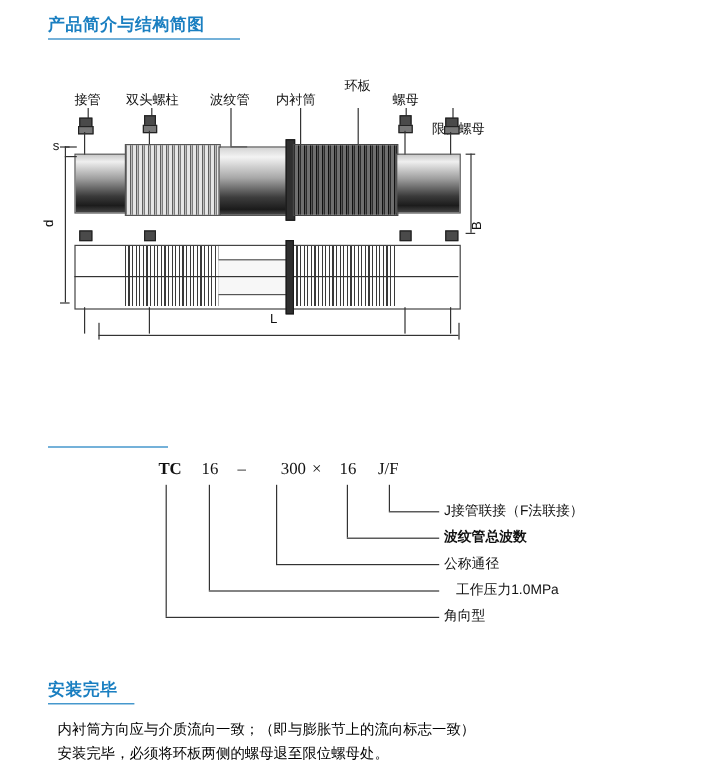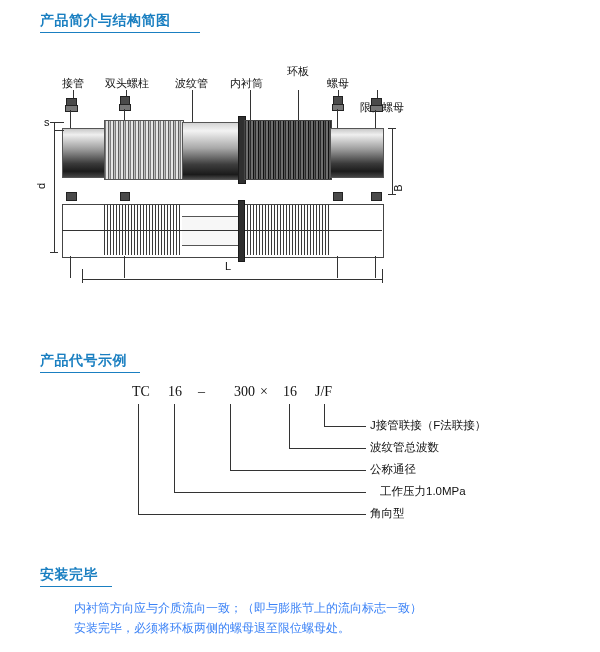--- a/index.html
+++ b/index.html
@@ -172,24 +172,23 @@
 
   
   #install {
     position: absolute;
     left: 40px;
     top: 564px;
     width: 520px;
   }
   .ins-line {
     font-size: 12px;
-    color: #3b82f6;
+    color: #000000;
     line-height: 20px;
     padding-left: 8px;
-    margin-left: 26px;
   }
 </style>
 </head>
 <body>
 
 <div class="page">
 
   <div class="section-title" style="left:40px; top:12px;">产品简介与结构简图</div>
   <div class="title-underline" style="left:40px; top:32px; width:160px;"></div>
 
@@ -269,47 +268,46 @@
     <div class="rod" style="left:84px;  top:192px; height:22px;"></div>
     <div class="rod" style="left:297px; top:192px; height:22px;"></div>
     <div class="rod" style="left:335px; top:192px; height:22px;"></div>
 
     <div class="hline" style="left:42px; top:215px; width:300px;"></div>
     <div class="vline" style="left:42px;  top:205px; height:14px;"></div>
     <div class="vline" style="left:342px; top:205px; height:14px;"></div>
     <div class="dimtxt" style="left:185px; top:196px;">L</div>
   </div>
 
-  <div class="section-title" style="left:40px; top:352px;">产品代号示例</div>
   <div class="title-underline" style="left:40px; top:372px; width:100px;"></div>
 
   <div id="code">
 
-    <div class="code-tok" style="left:92px; top:10px;">TC</div>
+    <div class="code-tok" style="left:92px; top:10px;font-weight:bold;">TC</div>
     <div class="code-tok" style="left:128px; top:10px;">16</div>
     <div class="code-tok" style="left:158px; top:10px;">–</div>
     <div class="code-tok" style="left:182px; top:10px;margin-left:12px;">300</div>
     <div class="code-tok" style="left:220px; top:10px;">×</div>
     <div class="code-tok" style="left:243px; top:10px;">16</div>
     <div class="code-tok" style="left:275px; top:10px;text-align:right;">J/F</div>
 
     <div class="vline" style="left:98px;  top:30px; height:110px;"></div>
     <div class="vline" style="left:134px; top:30px; height:88px;"></div>
     <div class="vline" style="left:190px; top:30px; height:66px;"></div>
     <div class="vline" style="left:249px; top:30px; height:44px;"></div>
     <div class="vline" style="left:284px; top:30px; height:22px;"></div>
 
     <div class="hline" style="left:284px; top:52px;  width:42px;"></div>
     <div class="hline" style="left:249px; top:74px;  width:77px;"></div>
     <div class="hline" style="left:190px; top:96px;  width:136px;"></div>
     <div class="hline" style="left:134px; top:118px; width:192px;"></div>
     <div class="hline" style="left:98px;  top:140px; width:228px;"></div>
 
     <div class="code-note" style="left:330px; top:44px;">J接管联接（F法联接）</div>
-    <div class="code-note" style="left:330px; top:66px;">波纹管总波数</div>
+    <div class="code-note" style="left:330px; top:66px;font-weight:bold;">波纹管总波数</div>
     <div class="code-note" style="left:330px; top:88px;">公称通径</div>
     <div class="code-note" style="left:340px; top:110px;">工作压力1.0MPa</div>
     <div class="code-note" style="left:330px; top:132px;">角向型</div>
   </div>
 
   <div class="section-title" style="left:40px; top:566px;">安装完毕</div>
   <div class="title-underline" style="left:40px; top:586px; width:72px;"></div>
 
   <div id="install" style="top:598px;">
     <div class="ins-line">内衬筒方向应与介质流向一致；（即与膨胀节上的流向标志一致）</div>

